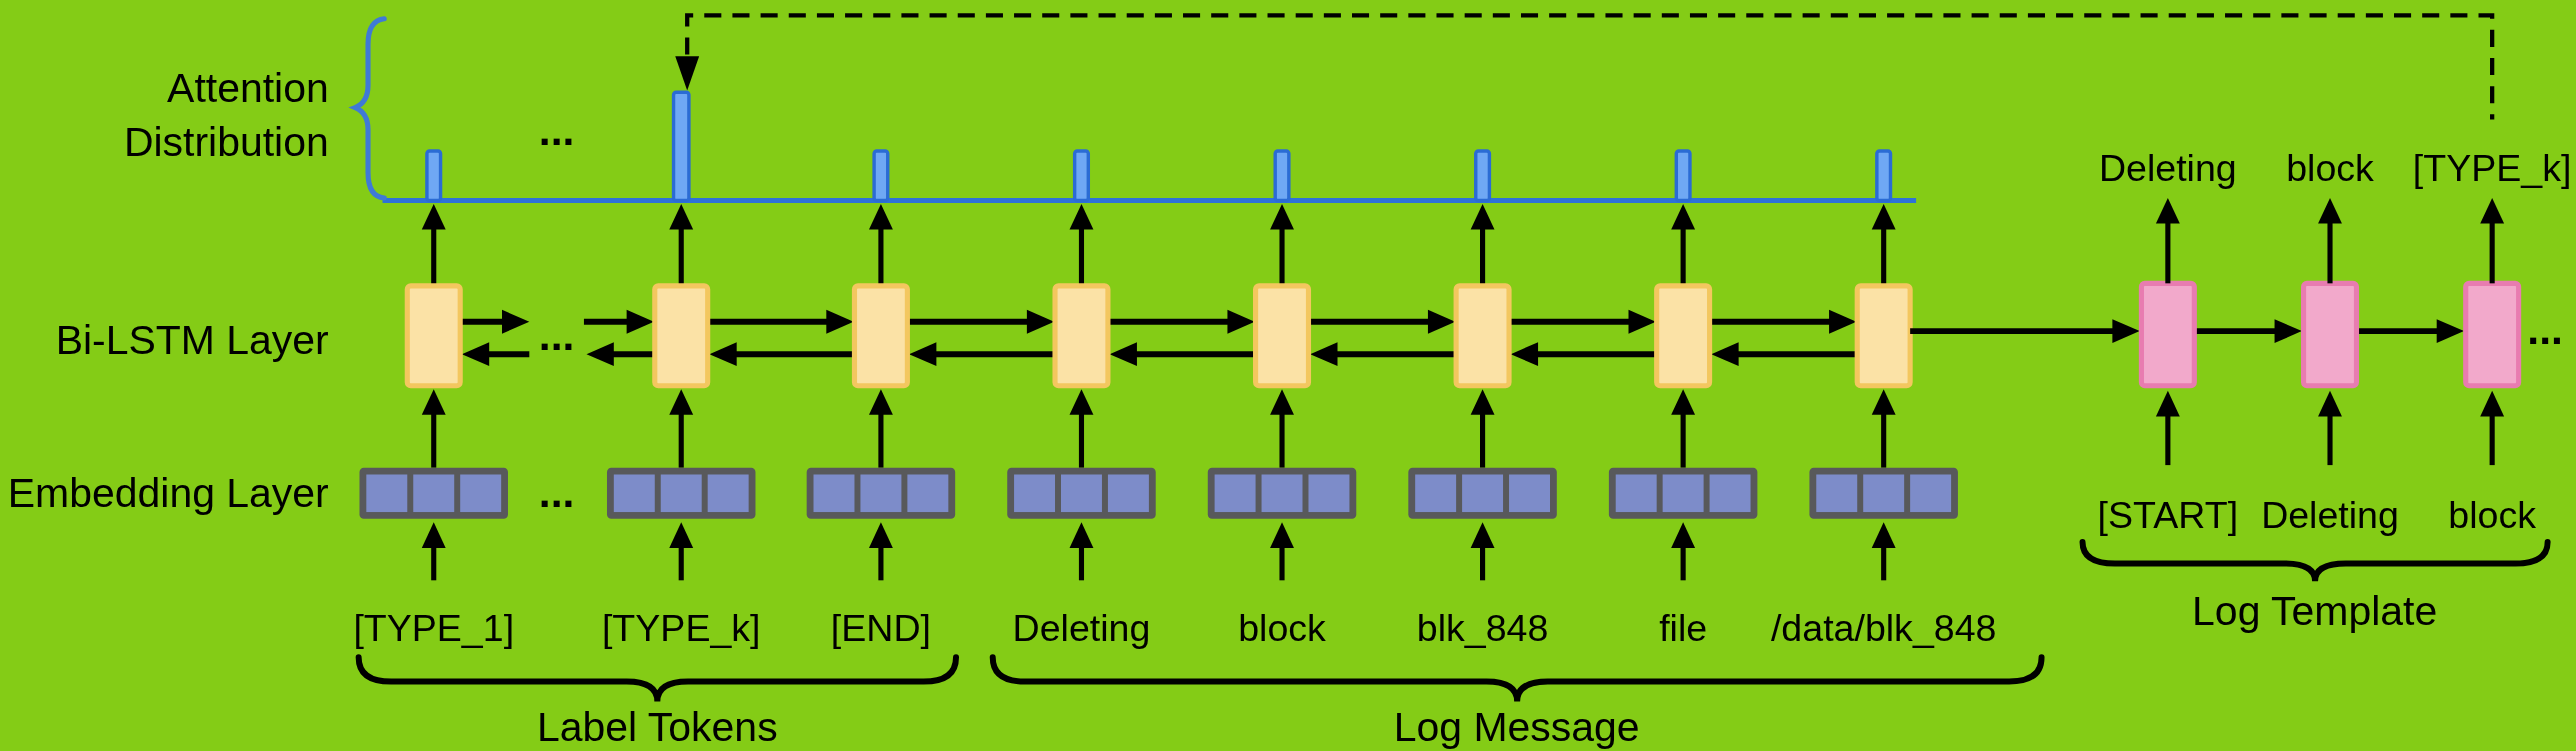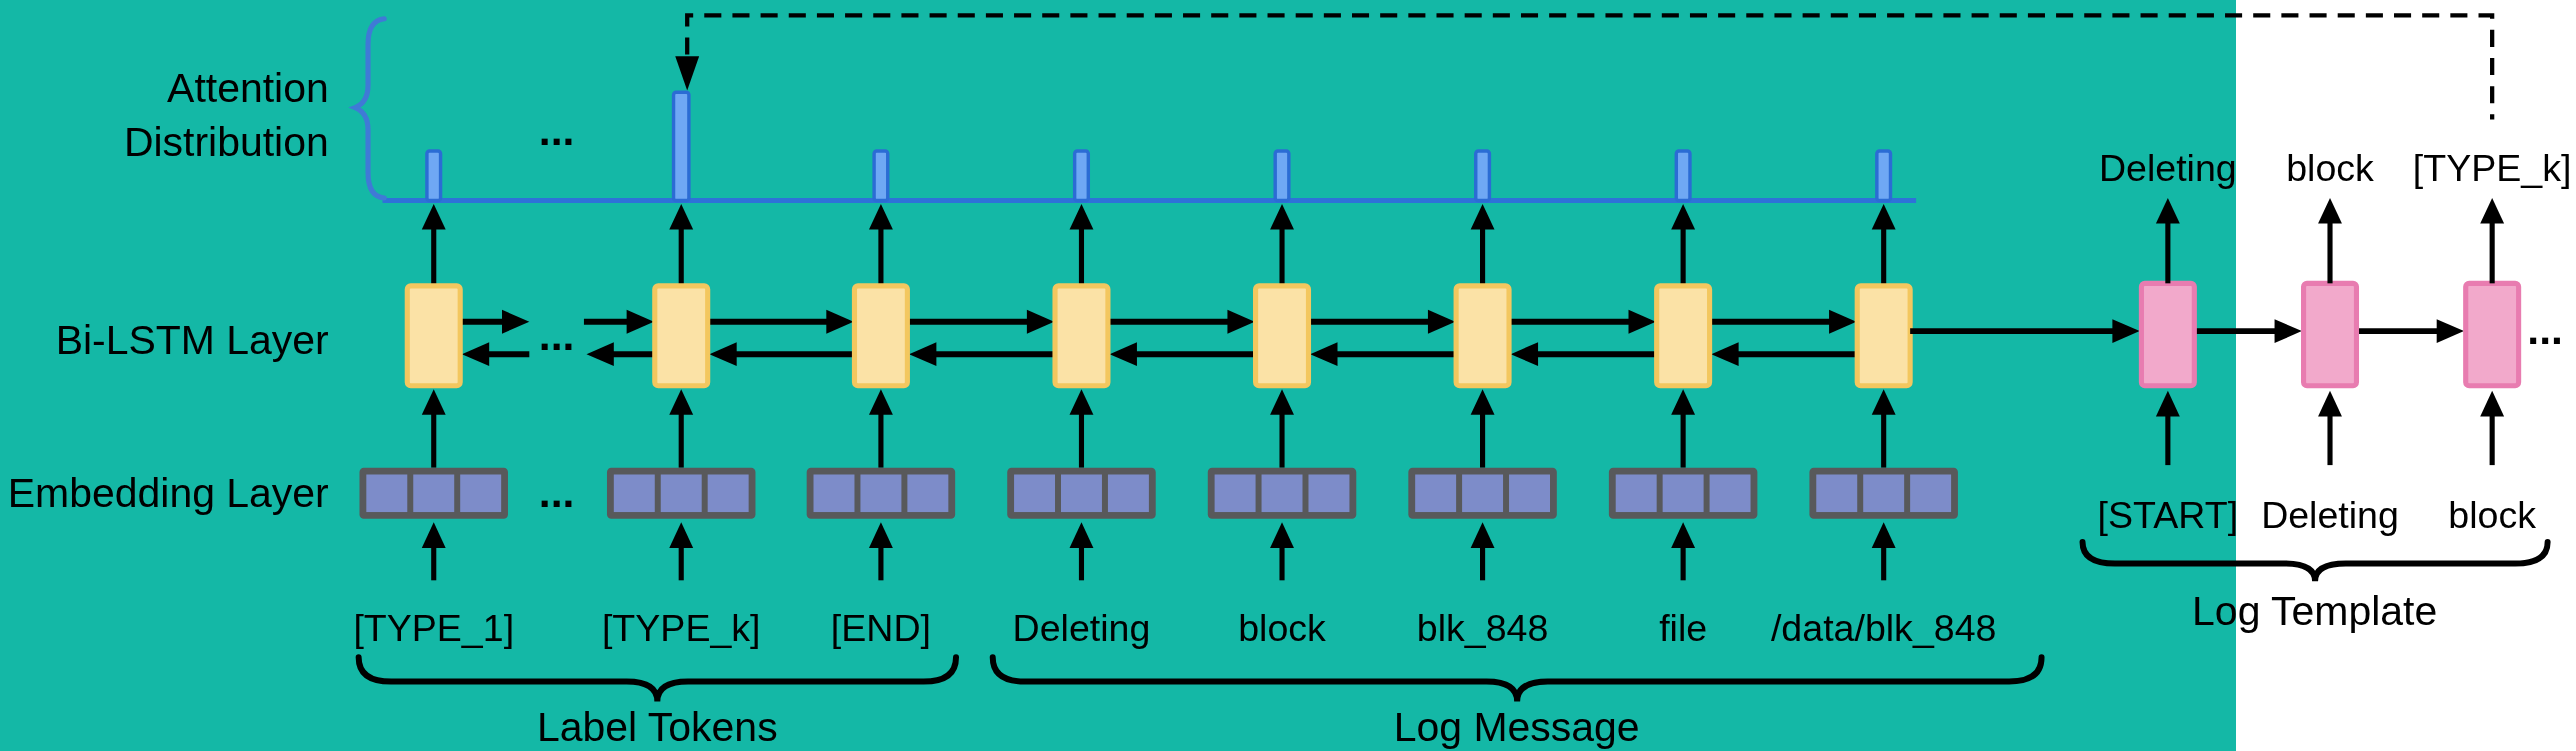--- a/index.html
+++ b/index.html
@@ -1,17 +1,17 @@
 <!DOCTYPE html>
 <html style="font-size:13.7px"><head>
 <meta charset="utf-8">
 <style>
   html,body{margin:0;padding:0;background:#ffffff;}
   body{width:2576px;height:751px;overflow:hidden;}
-  .canvas{position:relative;width:2236px;height:751px;background:#14b8a6;}
+  .canvas{position:relative;width:2576px;height:751px;background:#84cc16;}
   svg{display:block;}
   text{font-family:"Liberation Sans", sans-serif;fill:#000000;}
 </style>
 </head>
 <body>
 
 <div class="canvas">
   <svg id="diagram" width="2576" height="751" viewBox="0 0 3018 880">
 
     <text x="385" y="103" font-size="48" text-anchor="end" dominant-baseline="central">Attention</text>

